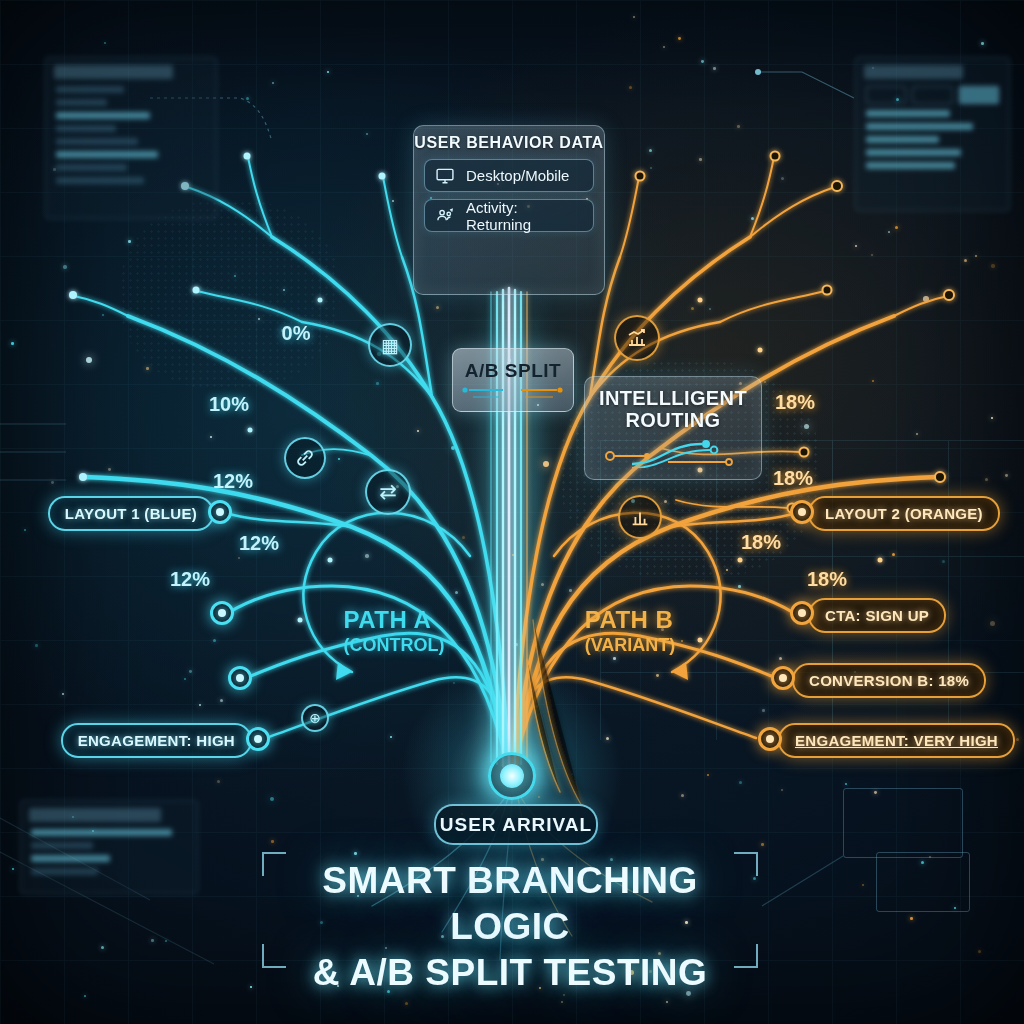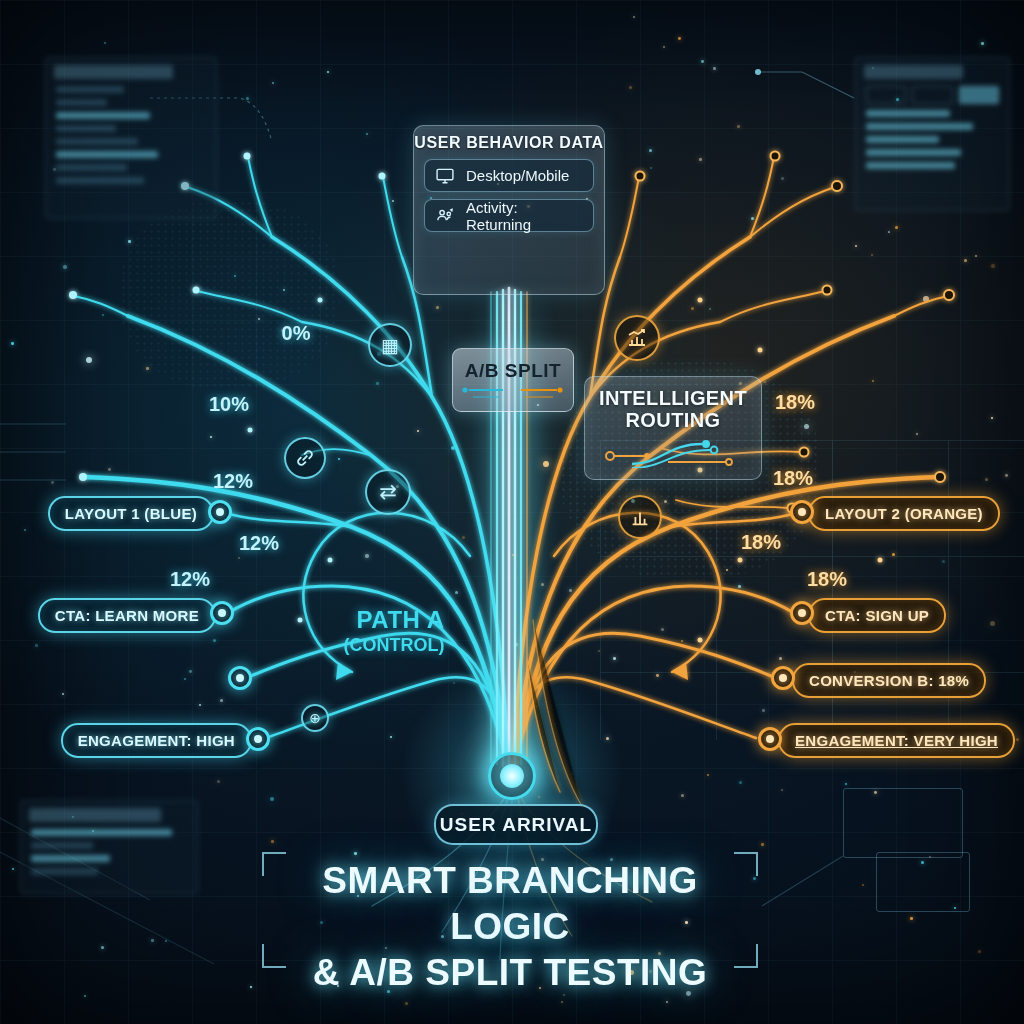--- a/index.html
+++ b/index.html
@@ -64,21 +64,21 @@
   .node.cyan{border:3px solid #49dff2;background:#06202e;box-shadow:0 0 14px rgba(70,220,245,.8);}
   .node.cyan::after{content:"";position:absolute;left:5px;top:5px;width:8px;height:8px;border-radius:50%;
     background:#c9f9ff;box-shadow:0 0 8px #7deefb;}
   .node.orange{border:3px solid #f2a43c;background:#2a1a05;box-shadow:0 0 14px rgba(242,164,60,.8);}
   .node.orange::after{content:"";position:absolute;left:5px;top:5px;width:8px;height:8px;border-radius:50%;
     background:#ffe6b8;box-shadow:0 0 8px #ffca7d;}
   
   .pct{position:absolute;font-weight:bold;font-size:20px;transform:translate(-50%,-50%);}
   .pct.cyan{color:#c3f3fd;text-shadow:0 0 9px rgba(60,215,240,.95);}
   .pct.orange{color:#ffdca2;text-shadow:0 0 9px rgba(245,160,40,.95);}
-  .pathlab{position:absolute;text-align:right;transform:translateX(-50%);font-weight:bold;}
+  .pathlab{position:absolute;text-align:left;transform:translateX(-50%);font-weight:bold;}
   .pathlab .n{font-size:24px;letter-spacing:.5px;}
   .pathlab .s{font-size:18px;margin-top:1px;}
   .pathlab.cyan{color:#3fdbee;text-shadow:0 0 10px rgba(50,205,235,.8);}
   .pathlab.orange{color:#f2b247;text-shadow:0 0 10px rgba(240,160,50,.8);}
   
   .arrival-pill{left:434px;top:804px;width:160px;height:37px;border-radius:19px;
     border:2px solid rgba(125,213,235,.9);background:rgba(8,28,40,.85);
     display:flex;align-items:center;justify-content:center;
     font-size:19px;font-weight:bold;color:#ecfaff;letter-spacing:1px;
     box-shadow:0 0 16px rgba(80,200,230,.35);}
@@ -484,21 +484,20 @@
       <circle cx="108" cy="6" r="4" fill="#45d7ec"></circle>
       <path d="M34 30 C66 30 74 12 112 12" fill="none" stroke="#45d7ec" stroke-width="2"></path>
       <circle cx="116" cy="12" r="3.4" fill="none" stroke="#45d7ec" stroke-width="2"></circle>
       <path d="M70 24 H128" stroke="#f2a43c" stroke-width="1.8"></path>
         <circle cx="131" cy="24" r="3" fill="none" stroke="#f2a43c" stroke-width="1.8"></circle>
     </svg>
   </div>
 
   <div class="pill cyan" style="right:810px;top:496px;">LAYOUT 1 (BLUE)</div>
   <div class="node cyan abs" style="left:208px;top:500px;"></div>
-  <div class="pill cyan" style="right:808px;top:598px;">CTA: LEARN MORE</div>
   <div class="node cyan abs" style="left:210px;top:601px;"></div>
   <div class="node cyan abs" style="left:228px;top:666px;"></div>
   <div class="pill cyan" style="right:772px;top:723px;">ENGAGEMENT: HIGH</div>
   <div class="node cyan abs" style="left:246px;top:727px;"></div>
 
   <div class="pill orange" style="left:808px;top:496px;">LAYOUT 2 (ORANGE)</div>
   <div class="node orange abs" style="left:790px;top:500px;"></div>
   <div class="pill orange" style="left:808px;top:598px;">CTA: SIGN UP</div>
   <div class="node orange abs" style="left:790px;top:601px;"></div>
   <div class="pill orange" style="left:792px;top:663px;">CONVERSION B: 18%</div>
@@ -513,20 +512,24 @@
   <div class="pct cyan" style="left:190px;top:579px;">12%</div>
   <div class="pct orange" style="left:795px;top:402px;">18%</div>
   <div class="pct orange" style="left:793px;top:478px;">18%</div>
   <div class="pct orange" style="left:761px;top:542px;">18%</div>
   <div class="pct orange" style="left:827px;top:579px;">18%</div>
 
   <div class="pathlab cyan" style="left:394px;top:606px;">
     <div class="n">PATH A</div>
     <div class="s">(CONTROL)</div>
   </div>
+  <div class="pathlab orange" style="left:630px;top:606px;">
+    <div class="n">PATH B</div>
+    <div class="s">(VARIANT)</div>
+  </div>
 
   <div class="cicon cyan" style="left:390px;top:345px;width:44px;height:44px;font-size:19px;">▦</div>
   <div class="cicon cyan" style="left:305px;top:458px;width:42px;height:42px;">
     <svg width="22" height="22" viewBox="0 0 24 24" fill="none" stroke="#bdf2fc" stroke-width="2">
       <path d="M9.5 14.5 L14.5 9.5 M8 11 L5.5 13.5 a3.5 3.5 0 0 0 5 5 L13 16 M16 13 l2.5-2.5 a3.5 3.5 0 0 0-5-5 L11 8"></path>
     </svg>
   </div>
   <div class="cicon cyan" style="left:388px;top:492px;width:46px;height:46px;font-size:21px;">⇄</div>
   <div class="cicon cyan" style="left:315px;top:718px;width:28px;height:28px;font-size:14px;">⊕</div>
   <div class="cicon orange" style="left:637px;top:338px;width:46px;height:46px;">

